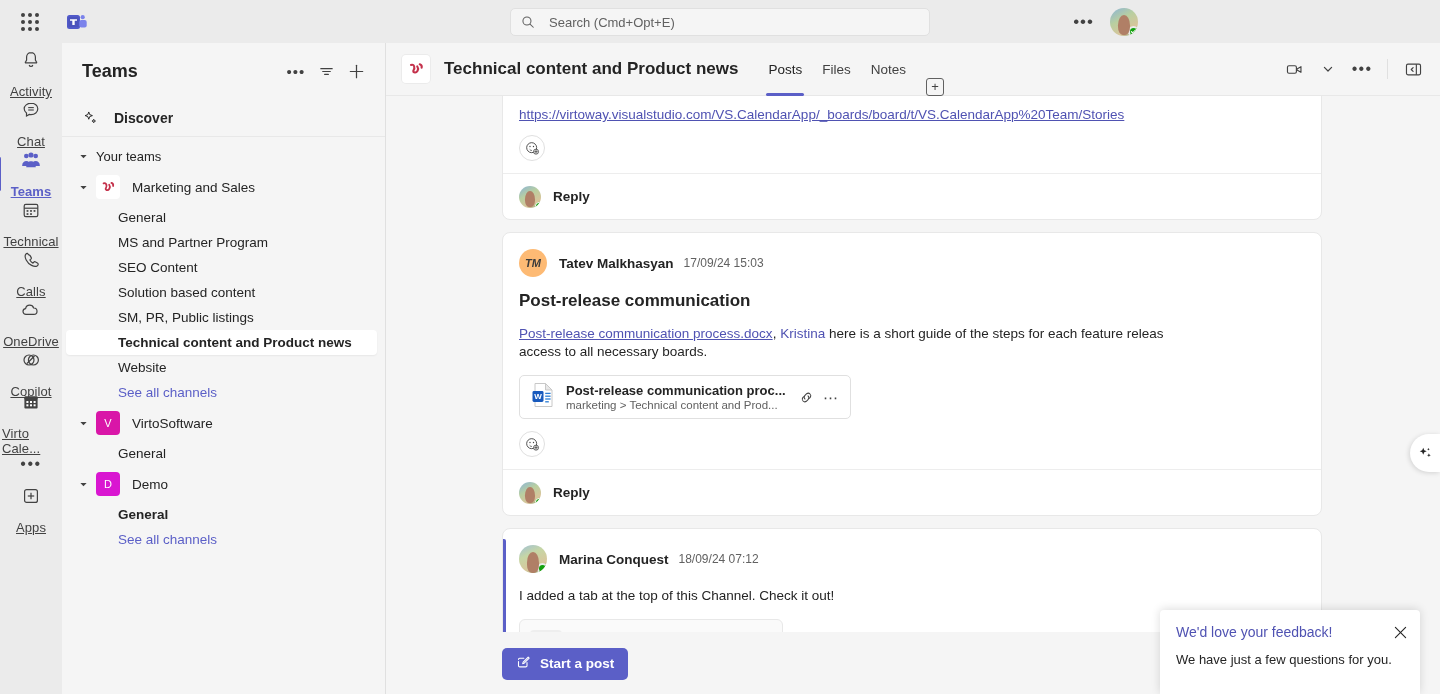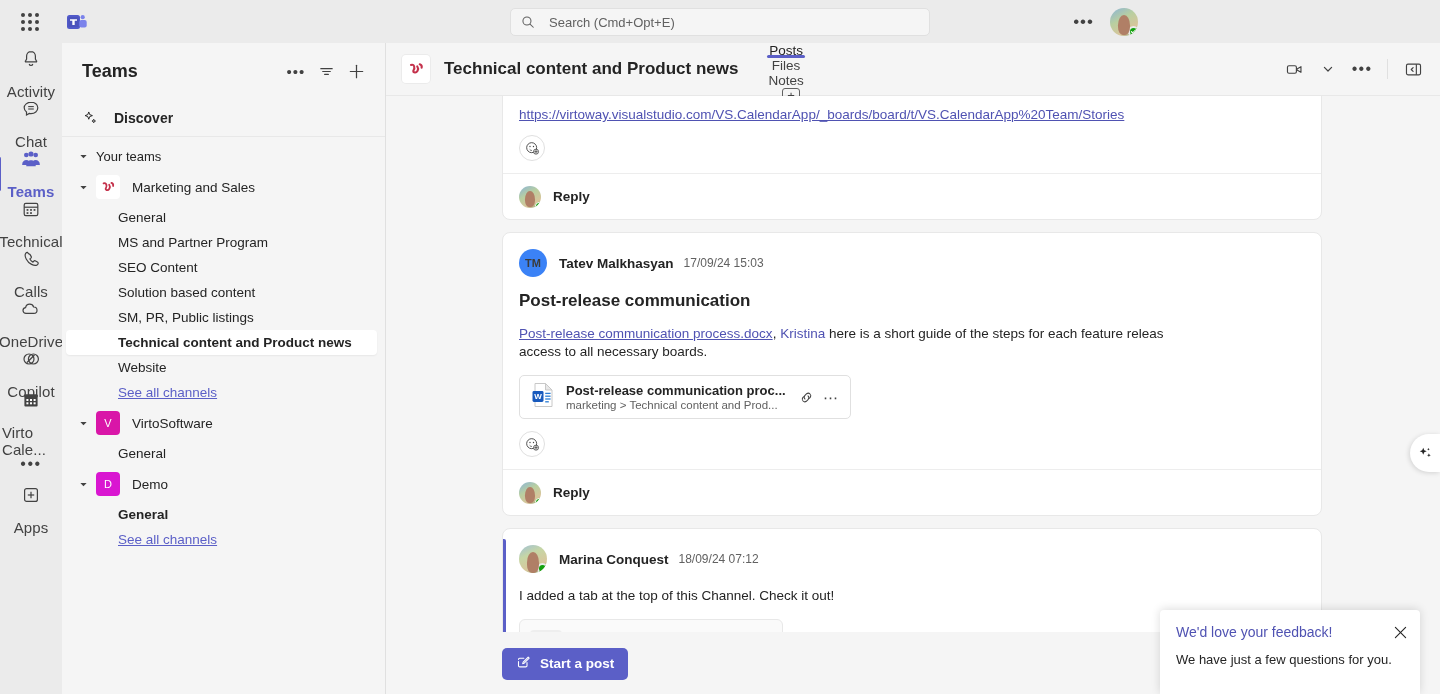--- a/index.html
+++ b/index.html
@@ -62,21 +62,21 @@
     position: absolute; top: 43px; left: 0; width: 62px; height: 651px;
     background: #ebebeb; display: flex; flex-direction: column; align-items: center;
     padding-top: 6px;
   }
   .rail-item {
     width: 58px; height: 50px; display: flex; flex-direction: column;
     align-items: center; justify-content: center; cursor: pointer;
     position: relative; color: #424242; margin-bottom: 0px; border-radius: 4px;
   }
   .rail-item .ri-ico { height: 22px; display:flex; align-items:center; justify-content:center; }
-  .rail-item .ri-lbl { font-size: 15px; margin-top: 14px; color: #424242; letter-spacing: 0.1px; }
+  .rail-item .ri-lbl { font-size: 13px; margin-top: 14px; color: #424242; letter-spacing: 0.1px; text-decoration: underline; }
   .rail-item.active { color: #5b5fc7; }
   .rail-item.active .ri-lbl { color: #5b5fc7; font-weight: 600; }
   .rail-item.active::before {
     content: ''; position: absolute; left: -4px; top: 8px; width: 3px; height: 34px;
     background: #5b5fc7; border-radius: 2px;
   }
   .rail-dots { font-size: 16px; color: #424242; letter-spacing: 1.5px; height: 30px; display:flex; align-items:center; cursor:pointer;}
 
   
   .panel {
@@ -110,35 +110,35 @@
 
   .chan-row {
     display: flex; align-items: center; height: 25px; padding-left: 56px; cursor: pointer;
     font-size: 13.5px; color: #242424; border-radius: 4px; margin: 0 8px 0 0;
   }
   .chan-row.selected {
     background: #ffffff; font-weight: 600; margin-left: 4px; padding-left: 52px;
     box-shadow: 0 1px 2px rgba(0,0,0,0.06);
   }
   .chan-row.boldchan { font-weight: 700; }
-  .chan-link { color: #5b5fc7; text-decoration: underline; }
+  .chan-link { color: #5b5fc7; }
 
   
   .main { position: absolute; top: 43px; left: 386px; width: 1054px; height: 651px; background: #f5f5f5; }
   .main-head {
     height: 53px; display: flex; align-items: center; padding: 0 14px 0 16px;
     border-bottom: 1px solid #e8e8e8; background: #f5f5f5; position: relative;
   }
   .chan-icon {
     width: 28px; height: 28px; border-radius: 4px; background: #fff;
     display: flex; align-items: center; justify-content: center; flex-shrink: 0;
     box-shadow: 0 0 0 1px rgba(0,0,0,0.04);
   }
   .chan-title { font-size: 17px; font-weight: 700; color: #242424; margin-left: 14px; white-space: nowrap; }
-  .tabs { display: flex; align-items: center; margin-left: 20px; height: 53px; flex-direction: column; }
+  .tabs { display: flex; align-items: flex-end; margin-left: 20px; height: 53px; }
   .tab {
     font-size: 13.5px; color: #424242; padding: 0 10px; height: 53px;
     display: flex; align-items: center; cursor: pointer; position: relative;
   }
   .tab.active { color: #242424; font-weight: 400; }
   .tab.active::after {
     content: ''; position: absolute; bottom: 0; left: 8px; right: 8px; height: 2.5px;
     background: #5b5fc7; border-radius: 2px;
   }
   .tab-add {
@@ -177,21 +177,21 @@
     background: #b07f66; border-radius: 50% 50% 40% 40%; }
   .reply-av .presence { width: 8px; height: 8px; border-width: 1.5px; border-color:#fff; right:-2px; bottom:-2px;}
   .reply-lbl { font-size: 13.5px; color: #242424; font-weight: 600; margin-left: 12px; }
 
   .msg-head { display: flex; align-items: center; padding: 16px 16px 0 16px; }
   .msg-av {
     width: 28px; height: 28px; border-radius: 50%; position: relative; flex-shrink: 0;
     display: flex; align-items: center; justify-content: center;
     font-size: 11px; font-weight: 600;
   }
-  .msg-av.initials { background: #3b82f6; color: #3b3b3b; }
+  .msg-av.initials { background: #fdba74; color: #3b3b3b; font-style: italic; }
   .msg-av.photo {
     background: linear-gradient(155deg,#9fc0d9 0%, #c6d6a5 35%, #d8c79c 70%, #86a06c 100%);
     overflow: hidden;
   }
   .msg-av.photo::after{ content:''; position:absolute; left:30%; top:24%; width:42%; height:76%;
     background: #b07f66; border-radius: 50% 50% 40% 40%; }
   .msg-name { font-size: 13.5px; font-weight: 700; color: #242424; margin-left: 12px; }
   .msg-time { font-size: 12px; color: #616161; margin-left: 10px; }
   .msg-title { font-size: 17px; font-weight: 700; color: #242424; padding: 14px 16px 0 16px; }
   .msg-text { font-size: 13.5px; color: #242424; line-height: 18px; padding: 14px 16px 0 16px; }

